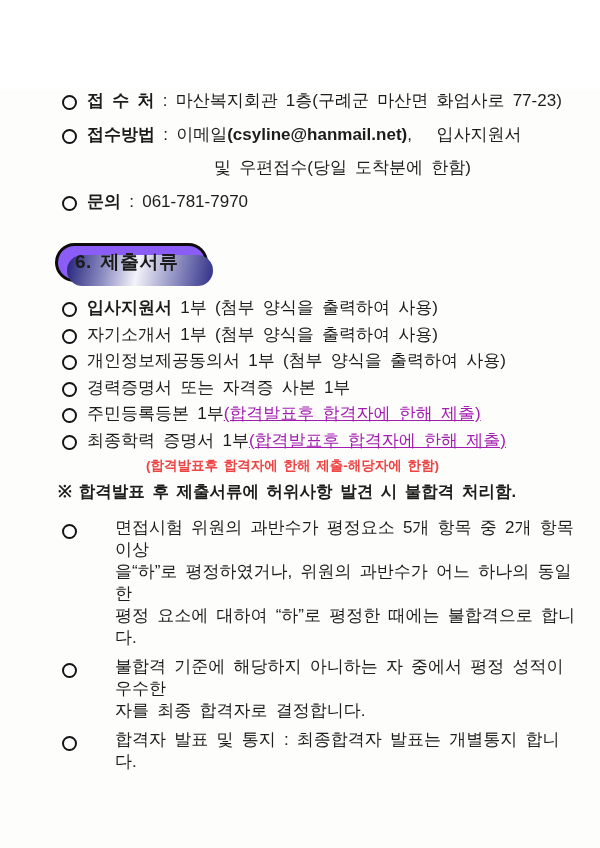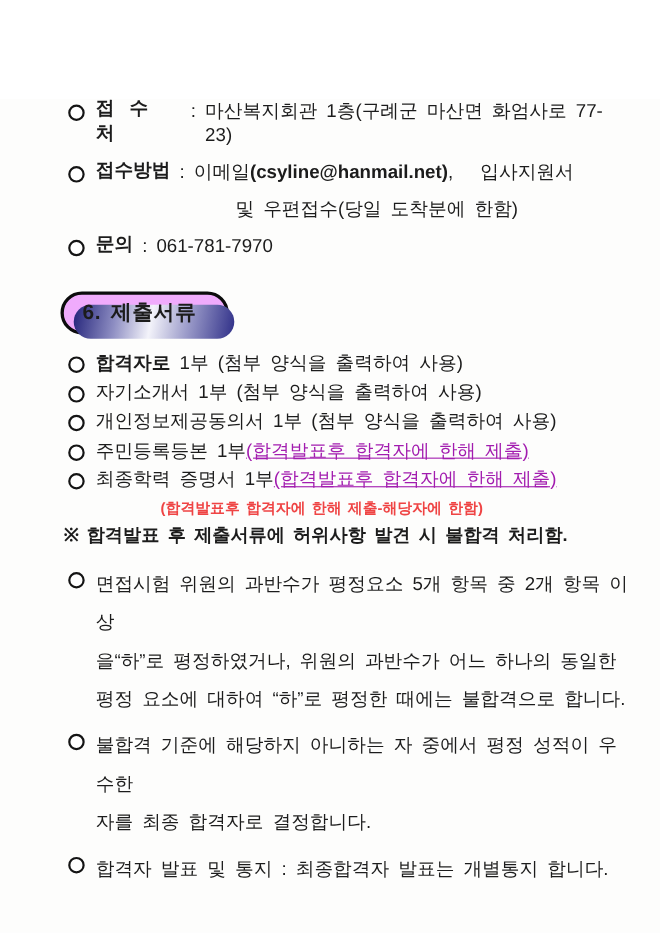--- a/index.html
+++ b/index.html
@@ -14,31 +14,31 @@
 
   
   .contact { margin:90px 28px 0 62px; font-size:17px; }
   .c-item { margin-bottom:12px; }
   .c-line { display:flex; align-items:flex-start; line-height:22px; word-spacing:3.5px; }
   .blt {
     flex:0 0 auto; width:11px; height:11px;
     border:2.2px solid #141414; border-radius:50%;
     margin:5px 10px 0 0; background:#fff;
   }
-  .c-label { font-weight:bold; white-space:pre-wrap;font-family:Liberation Mono, monospace; }
+  .c-label { font-weight:bold; white-space:pre-wrap; }
   .c-colon { white-space:pre-wrap; }
   .c-email { font-weight:bold; }
   .pre { white-space:pre-wrap; }
   .c-cont { margin:11px 0 0 152px; line-height:22px; word-spacing:3.5px; }
 
   
   .pill-wrap { margin-left:55px; }
   .pill {
     position:relative; display:inline-block; z-index:0;
-    background:#f0abfc;
+    background:#8b5cf6;
     border:3px solid #0c0c0c; border-radius:22px;
     padding:3px 26px 4px 17px;
     font-size:19px; font-weight:bold; letter-spacing:0.5px;
     word-spacing:3px;
   }
   .pill::before {
     content:""; position:absolute; z-index:-1;
     left:9px; top:9px; right:-8px; bottom:-7px;
     border-radius:22px;
     background:linear-gradient(100deg,#23237a 0%,#8d8dc2 26%,#f3f3fa 48%,#9e9ecb 70%,#2f2f88 100%);
@@ -60,21 +60,21 @@
   .warning {
     display:flex; margin:8px 0 0 -4px;
     font-size:16.5px; font-weight:bold; line-height:21px; word-spacing:3px;
   }
   .warning .mark { margin-right:7px; }
 
   
   .s7-list { margin:15px 24px 0 62px; font-size:17px; }
   .s7-row { display:flex; align-items:flex-start; margin-bottom:7px; }
   .s7-row .blt { margin-top:7px; }
-  .s7-text { white-space:pre-wrap; line-height:35px; word-spacing:3.5px; }
+  .s7-text { white-space:pre-wrap; line-height:22px; word-spacing:3.5px;margin-left:28px; }
 </style>
 </head>
 <body>
 
 <div class="page">
 
   <div class="contact">
 
     <div class="c-item">
       <div class="c-line">
@@ -111,33 +111,37 @@
   <div class="pill-wrap sec6">
     <div class="pill">
       <span>6. 제출서류</span>
     </div>
   </div>
 
   <div class="s6-list">
 
     <div class="s6-row">
       <span class="blt"></span>
-      <span><span class="bold">합격자로</span><span> 1부 (첨부 양식을 출력하여 사용)</span></span>
+      <span><span class="bold">입사지원서</span><span> 1부 (첨부 양식을 출력하여 사용)</span></span>
     </div>
 
     <div class="s6-row">
       <span class="blt"></span>
       <span><span>자기소개서</span><span> 1부 (첨부 양식을 출력하여 사용)</span></span>
     </div>
 
     <div class="s6-row">
       <span class="blt"></span>
       <span><span>개인정보제공동의서</span><span> 1부 (첨부 양식을 출력하여 사용)</span></span>
     </div>
 
+    <div class="s6-row">
+      <span class="blt"></span>
+      <span><span>경력증명서</span><span> 또는 자격증 사본 1부</span></span>
+    </div>
 
     <div class="s6-row">
       <span class="blt"></span>
       <span><span>주민등록등본</span><span> 1부</span><span class="red">(합격발표후 합격자에 한해 제출)</span></span>
     </div>
 
     <div class="s6-row">
       <span class="blt"></span>
       <span><span>최종학력 증명서</span><span> 1부</span><span class="red">(합격발표후 합격자에 한해 제출)</span></span>
     </div>

